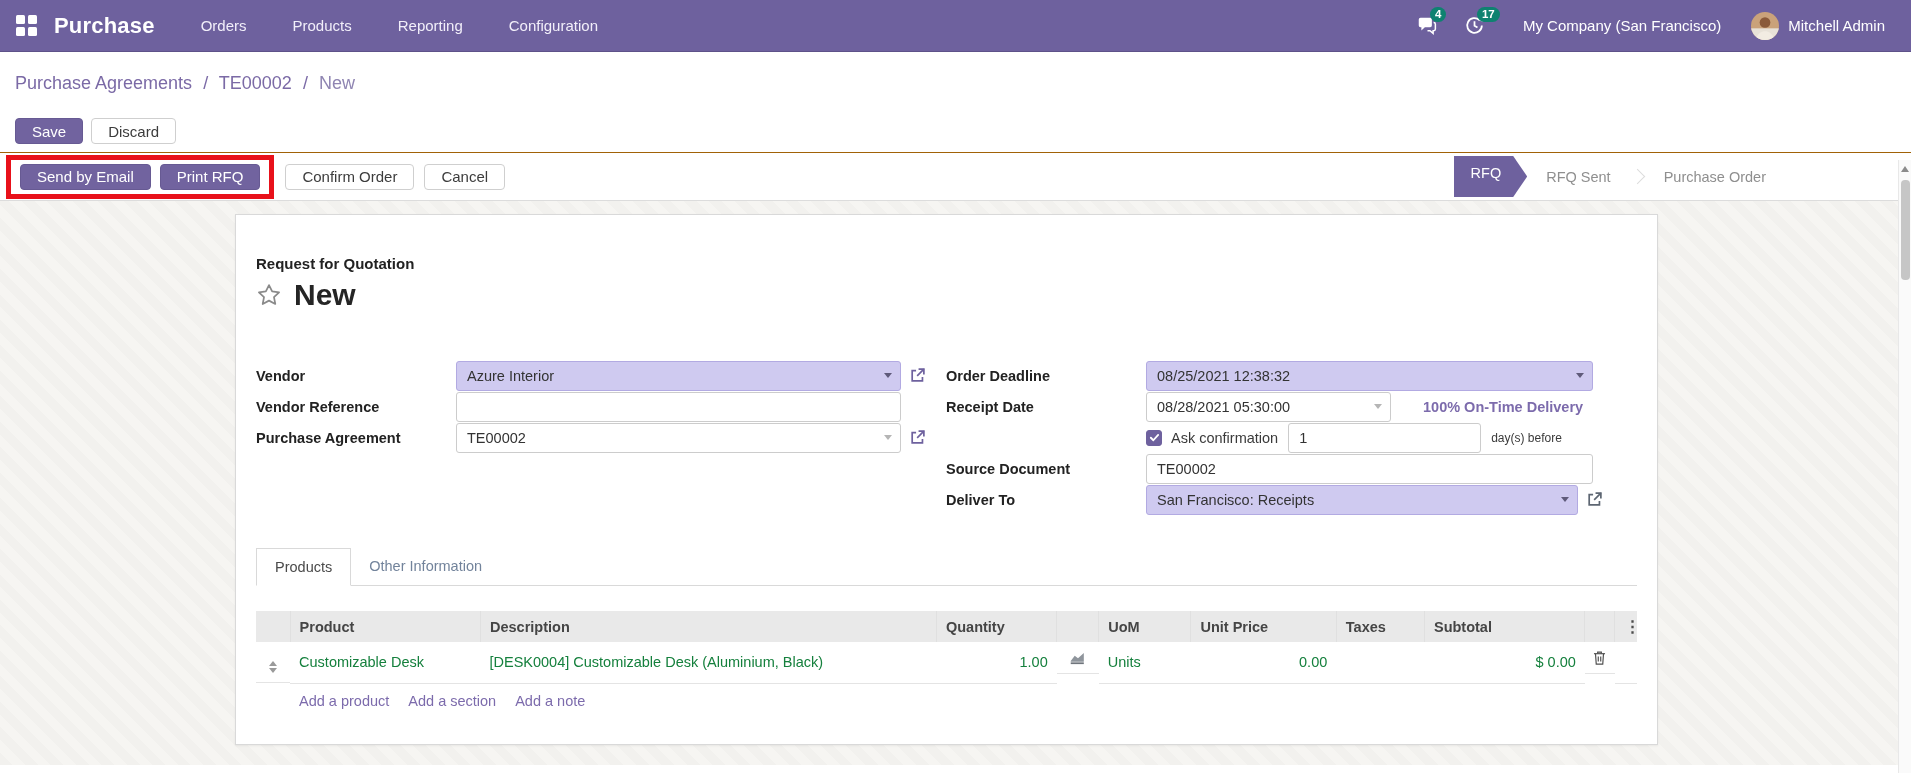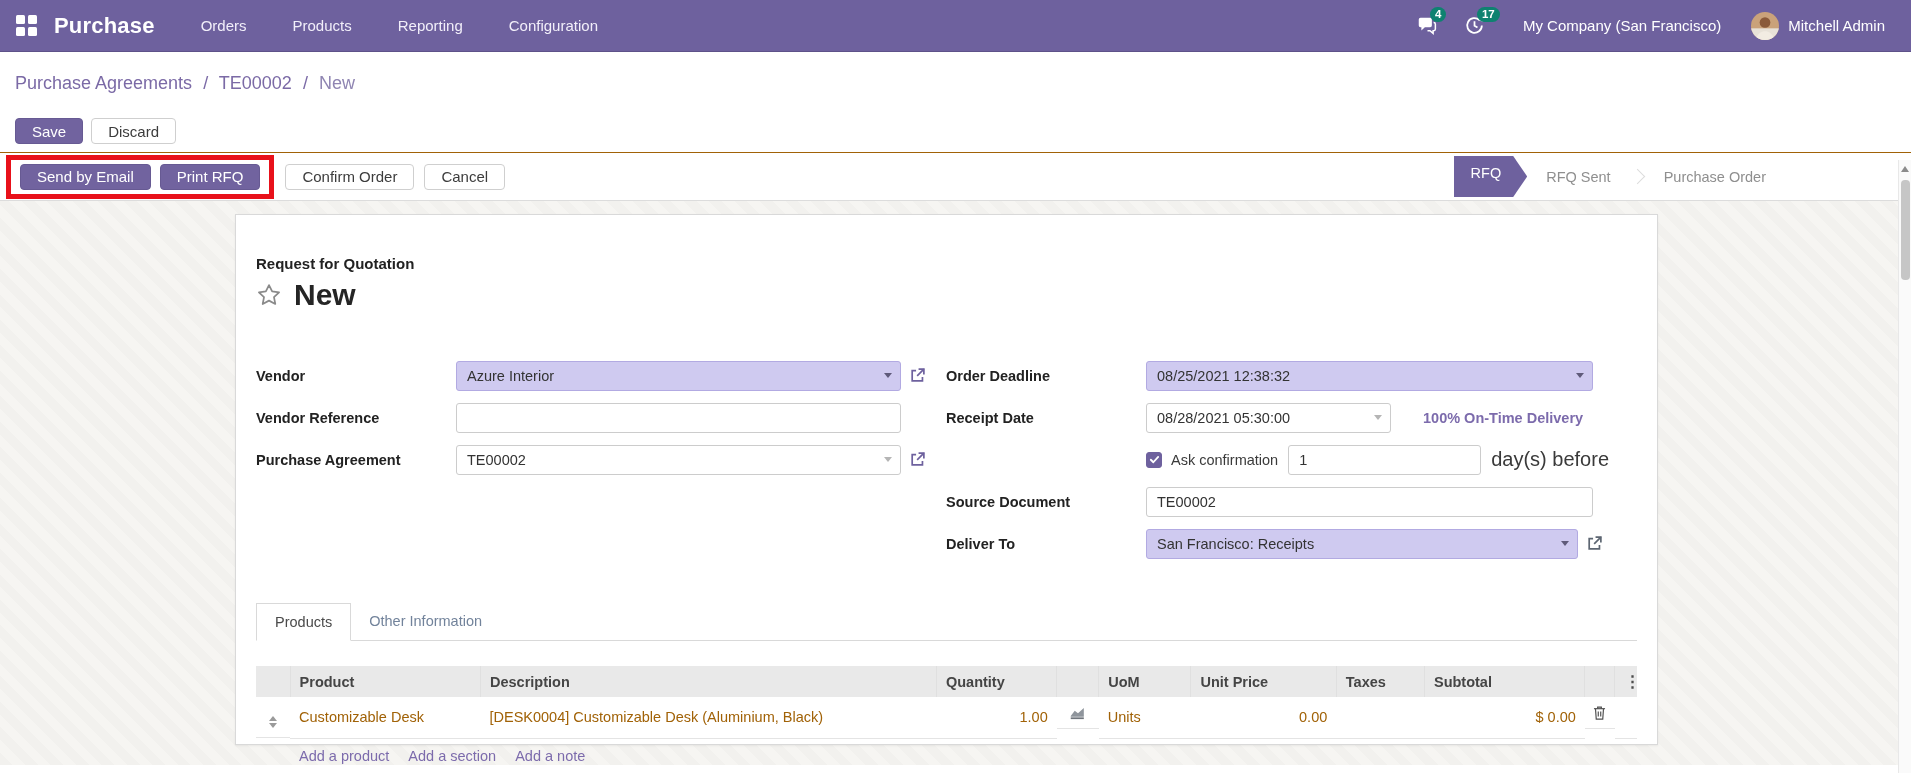--- a/index.html
+++ b/index.html
@@ -45,47 +45,47 @@
   .sheet { margin:13px 0 0 235px; width:1423px; height:531px; background:#fff; border:1px solid #d9d9d9; box-shadow:0 1px 2px rgba(0,0,0,.06); padding:40px 20px 0 20px; position:relative; }
 
   .doc-type { font-size:15px; font-weight:700; color:#222; }
   .title-row { display:flex; align-items:center; margin-top:6px; }
   .star { cursor:pointer; display:flex; }
   .sheet-title { font-size:30px; font-weight:700; color:#252525; margin-left:12px; }
 
   .fields { display:flex; margin-top:48px; }
   .fcol-left { width:690px; flex-shrink:0; }
   .fcol-right { flex:1; }
-  .field-row { display:flex; align-items:center; margin-bottom:11px; min-height:31px; }
+  .field-row { display:flex; align-items:center; min-height:31px; }
   .field-label { width:200px; flex-shrink:0; font-size:14.5px; font-weight:700; color:#222; }
   .iwrap { position:relative; display:flex; align-items:center; }
   .w445 { width:445px; } .w447 { width:447px; } .w432 { width:432px; } .w245 { width:245px; } .w193 { width:193px; }
   .o-input { width:100%; height:30px; border:1px solid #cccccc; border-radius:3px; font-size:14.5px; font-family:inherit; color:#333; padding:0 24px 0 10px; background:#fff; }
   .o-input.plain { padding-right:10px; }
   .o-input.lavender { background:#cfcaf0; border-color:#b2aae2; }
   .caret { position:absolute; right:9px; width:0; height:0; border-left:4.5px solid transparent; border-right:4.5px solid transparent; border-top:5.5px solid #5f5a7a; pointer-events:none; }
   .caret.gray { border-top-color:#b5b5b5; }
   .ext-link { margin-left:8px; cursor:pointer; display:flex; color:#6e619e; }
   .ext-link.gray { color:#5d6672; }
   .ontime { font-size:14.5px; color:#7c6bac; margin-left:32px; white-space:nowrap;font-weight:bold; }
   .checkbox { width:16px; height:16px; background:#6e619e; border:1px solid #6e619e; border-radius:3px; display:flex; align-items:center; justify-content:center; cursor:pointer; flex-shrink:0; }
   .cb-label { font-size:14.5px; color:#3a3a3a; margin:0 10px 0 9px; white-space:nowrap; }
-  .suffix { font-size:20px; color:#3a3a3a; margin-left:10px; white-space:nowrap;text-align:center; }
+  .suffix { font-size:12px; color:#3a3a3a; margin-left:10px; white-space:nowrap;text-align:center; }
 
   
   .notebook { display:flex; border-bottom:1px solid #d9d9d9; margin-top:33px; }
   .tab { font-size:14.5px; padding:10px 18px; cursor:pointer; }
   .tab.active { border:1px solid #d9d9d9; border-bottom:1px solid #fff; margin-bottom:-1px; background:#fff; color:#4a4a4a; }
   .tab.inactive { color:#72839b; }
 
   
   table.o-table { width:100%; border-collapse:collapse; table-layout:fixed; margin-top:25px; }
   .o-table th { background:#e9e9e9; font-size:14.5px; font-weight:700; color:#454545; text-align:left; padding:7px 9px; border-left:1px solid #e0e0e0; height:31px; }
   .o-table th:first-child { border-left:none; }
-  .o-table td { font-size:14.5px; color:#a16207; padding:7px 9px; border-bottom:1px solid #e4e4e4; height:32px; vertical-align:middle; }
+  .o-table td { font-size:14.5px; color:#15803d; padding:7px 9px; border-bottom:1px solid #e4e4e4; height:32px; vertical-align:middle; }
   .num { text-align:right; }
   .cell-icon { display:flex; align-items:center; justify-content:center; }
   .drag-handle { cursor:grab; display:flex; flex-direction:column; align-items:center; gap:2px; }
   .tri-up { width:0; height:0; border-left:4px solid transparent; border-right:4px solid transparent; border-bottom:5px solid #9a9a9a; }
   .tri-dn { width:0; height:0; border-left:4px solid transparent; border-right:4px solid transparent; border-top:5px solid #9a9a9a; }
   .kebab { font-size:16px; font-weight:700; color:#4c4c4c; cursor:pointer; line-height:1; }
   .row-links { display:flex; gap:19px; padding:9px 0 0 43px; }
   .row-links span { font-size:14.5px; color:#7c6bac; cursor:pointer; }
 
   

